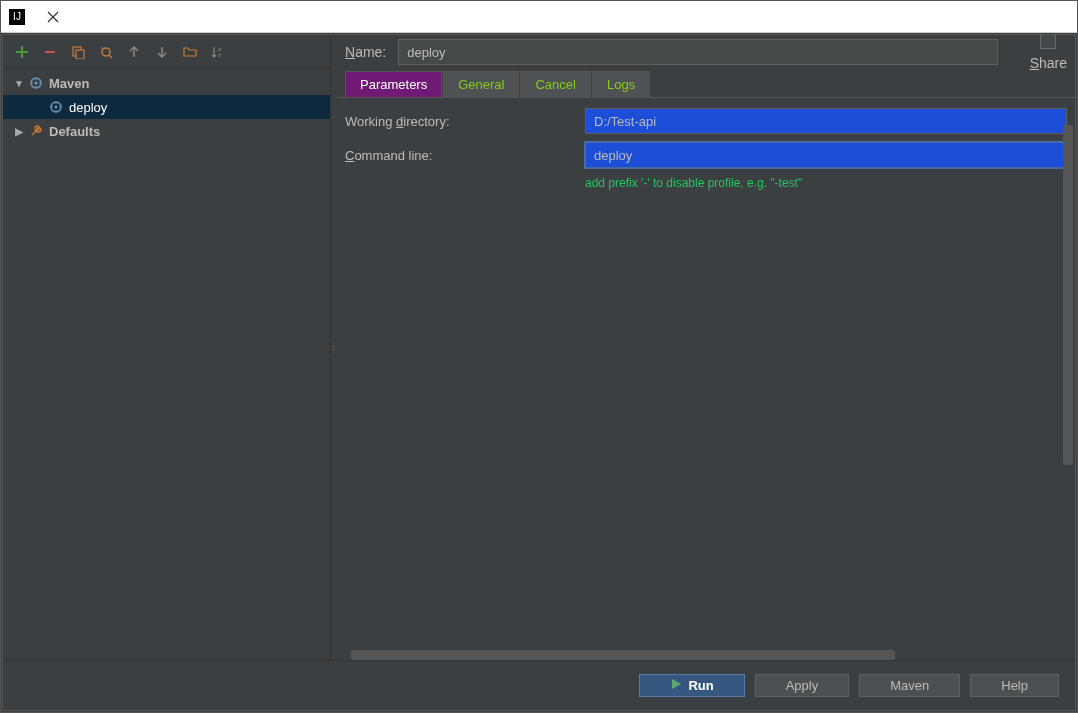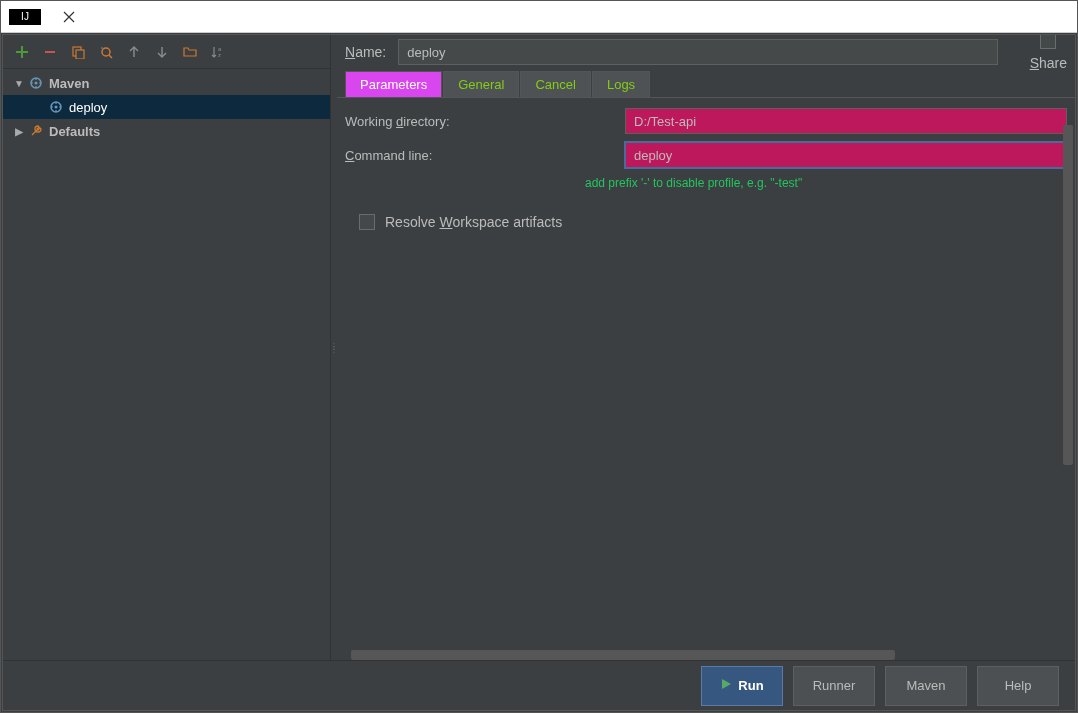--- a/index.html
+++ b/index.html
@@ -24,21 +24,21 @@
     }
     .titlebar {
       height: 32px;
       background: #fff;
       display: flex;
       align-items: center;
       padding: 0 8px;
       border-bottom: 1px solid #ccc;
     }
     .titlebar-icon {
-      width: 32px;
+      width: 16px;
       height: 16px;
       background: #000;
       color: #fff;
       font-size: 10px;
       display: flex;
       align-items: center;
       justify-content: center;
       margin-right: 8px;
       font-weight: normal;
     }
@@ -191,46 +191,45 @@
     .tab {
       padding: 5px 14px;
       color: #84cc16;
       font-size: 13px;
       background: #4e5254;
       cursor: pointer;
       border: 1px solid #555;
       border-bottom: none;
     }
     .tab.active {
-      background: #d946ef;
+      background: #701a75;
       color: #fff;
     }
     .tab-content {
       flex: 1;
       border-top: 1px solid #555;
       padding: 10px 8px;
       display: flex;
       flex-direction: column;
       gap: 8px;
       position: relative;
     }
     .form-row {
       display: flex;
       align-items: center;
-      gap: 40px;
     }
     .form-label {
       width: 240px;
       color: #bbbbbb;
       font-size: 13px;
     }
     .form-input {
       flex: 1;
       height: 26px;
-      background: #be185d;
+      background: #1d4ed8;
       border: 1px solid #5e6060;
       color: #bbbbbb;
       font-size: 13px;
       padding: 0 8px;
       outline: none;
     }
     .form-input.focused {
       border: 1px solid #4a6a9c;
       box-shadow: 0 0 0 1px #466ca0;
     }
@@ -273,30 +272,30 @@
       height: 50px;
       display: flex;
       align-items: center;
       justify-content: flex-end;
       padding: 0 16px;
       gap: 10px;
       border-top: 1px solid #323232;
     }
     .btn {
       min-width: 82px;
-      height: 40px;
+      height: 23px;
       background: #4c5052;
       border: 1px solid #5e6060;
       color: #bbbbbb;
       font-size: 13px;
       display: flex;
       align-items: center;
       justify-content: center;
       cursor: pointer;
-      padding: 0 14px;
+      padding: 0 30px;
     }
     .btn.primary {
       border: 1px solid #5c7aa8;
       background: #365880;
       color: #fff;
       font-weight: bold;
     }
     .run-icon {
       margin-right: 6px;
     }
@@ -425,40 +424,36 @@
         <div class="tab-content">
           <div class="form-row">
             <span class="form-label">Working <span class="underline">d</span>irectory:</span>
             <input class="form-input" value="D:/Test-api" style="">
           </div>
           <div class="form-row">
             <span class="form-label"><span class="underline">C</span>ommand line:</span>
             <input class="form-input focused" value="deploy" style="">
           </div>
           <div class="hint">add prefix '-' to disable profile, e.g. "-test"</div>
-          <div class="resolve-row">
-            <div class="checkbox"></div>
-            <span class="label">Resolve <span class="underline">W</span>orkspace artifacts</span>
-          </div>
 
           <div class="hscroll">
             <div class="hscroll-thumb"></div>
           </div>
         </div>
         <div class="vscroll"></div>
       </div>
     </div>
 
     <div class="footer">
       <div class="btn primary">
         <span class="run-icon">
           <svg width="12" height="12" viewBox="0 0 12 12">
               <path d="M2 1 L11 6 L2 11 Z" fill="#59a869"></path>
             </svg>
         </span>
         <span>Run</span>
       </div>
-      <div class="btn">Runner</div>
+      <div class="btn">Apply</div>
       <div class="btn">Maven</div>
       <div class="btn">Help</div>
     </div>
   </div>
 </div>
 
 </body></html>

